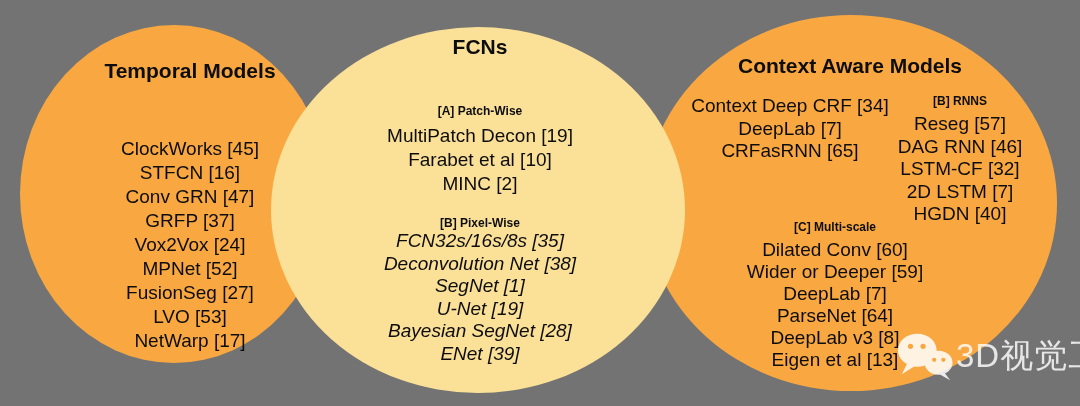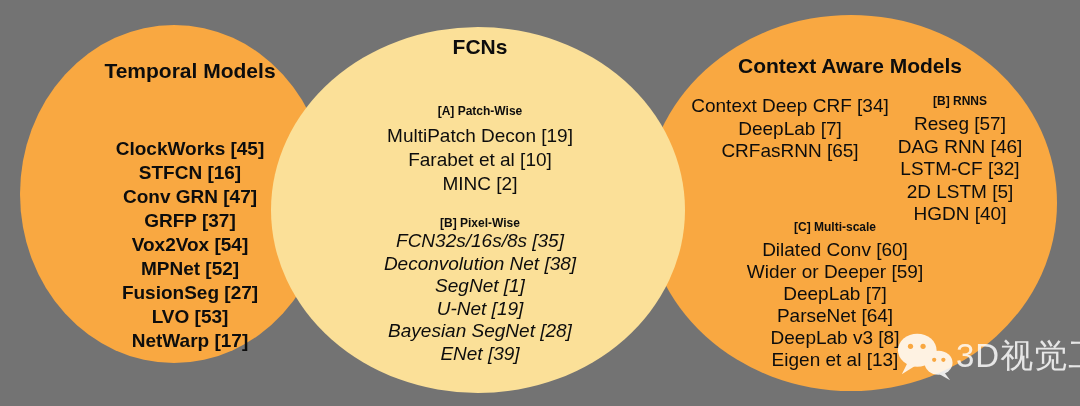--- a/index.html
+++ b/index.html
@@ -27,26 +27,26 @@
 </head>
 <body>
 
 <div class="stage">
 
   <div class="ellipse orange" style="left:20px;top:25px;width:308px;height:338px;"></div>
   <div class="ellipse orange" style="left:645px;top:15px;width:412px;height:376px;"></div>
   <div class="ellipse yellow" style="left:271px;top:27px;width:414px;height:366px;"></div>
 
   <div class="txt title" style="left:40px;top:60px;width:300px;">Temporal Models</div>
-  <div class="txt items" style="left:40px;top:137px;width:300px;font-weight:bold;">
+  <div class="txt items" style="left:40px;top:137px;width:300px;">
     <div class="item">ClockWorks [45]</div>
     <div class="item">STFCN [16]</div>
     <div class="item">Conv GRN [47]</div>
     <div class="item">GRFP [37]</div>
-    <div class="item">Vox2Vox [54]</div>
+    <div class="item">Vox2Vox [24]</div>
     <div class="item">MPNet [52]</div>
     <div class="item">FusionSeg [27]</div>
     <div class="item">LVO [53]</div>
     <div class="item">NetWarp [17]</div>
   </div>
 
   <div class="txt title" style="left:290px;top:36px;width:380px;">FCNs</div>
   <div class="txt subhead" style="left:290px;top:100px;width:380px;">[A] Patch-Wise</div>
   <div class="txt items" style="left:290px;top:124px;width:380px;">
     <div class="item">MultiPatch Decon [19]</div>
@@ -72,21 +72,21 @@
       <div class="item">CRFasRNN [65]</div>
     </div>
   </div>
 
   <div class="txt" style="left:875px;top:90px;width:170px;">
     <div class="subhead">[B] RNNS</div>
     <div class="items tight">
       <div class="item">Reseg [57]</div>
       <div class="item">DAG RNN [46]</div>
       <div class="item">LSTM-CF [32]</div>
-      <div class="item">2D LSTM [5]</div>
+      <div class="item">2D LSTM [7]</div>
       <div class="item">HGDN [40]</div>
     </div>
   </div>
 
   <div class="txt" style="left:700px;top:216px;width:270px;">
     <div class="subhead">[C] Multi-scale</div>
     <div class="items tighter">
       <div class="item">Dilated Conv [60]</div>
       <div class="item">Wider or Deeper [59]</div>
       <div class="item">DeepLab [7]</div>

